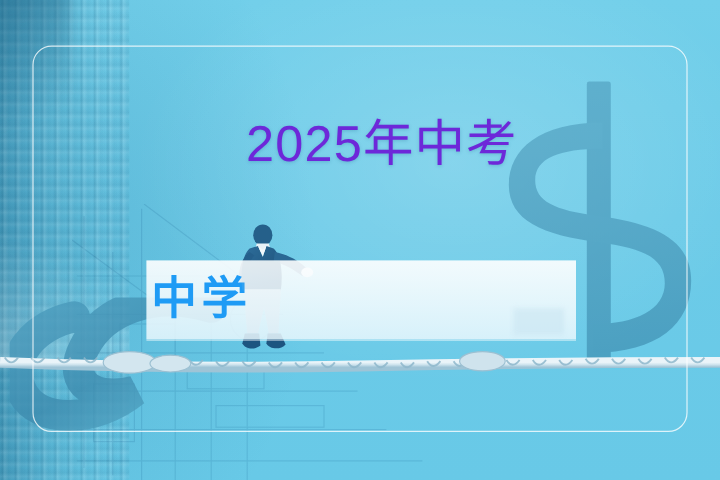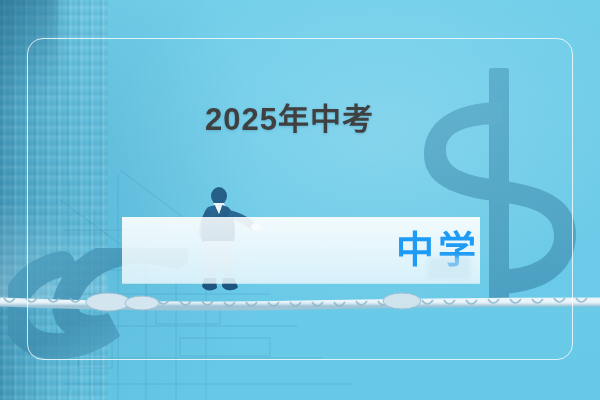--- a/index.html
+++ b/index.html
@@ -156,44 +156,44 @@
 
   
   .headline {
     position: absolute;
     left: 205px;
     top: 98px;
     width: 360px;
     z-index: 6;
   }
   .headline .line {
-    font-size: 31px;
+    font-size: 42px;
     line-height: 44px;
-    font-weight: 700;
-    color: #404040;
+    font-weight: 400;
+    color: #6d28d9;
     letter-spacing: 1px;
     white-space: nowrap;
     text-shadow: 0 1px 3px rgba(32,110,150,0.30);
   }
 
   
   .banner {
     position: absolute;
     left: 122px;
     top: 217px;
     width: 358px;
     height: 66px;
     background: linear-gradient(180deg,
         rgba(255,255,255,0.90) 0%,
         rgba(243,251,254,0.88) 55%,
         rgba(232,247,253,0.86) 100%);
     z-index: 5;
     display: flex;
     align-items: center;
-    justify-content: flex-end;
+    justify-content: flex-start;
     box-shadow: 0 1px 0 rgba(255,255,255,0.55);
   }
   .banner-text {
     font-size: 38px;
     font-weight: 700;
     color: #1E9BF5;
     letter-spacing: 4px;
     line-height: 1;
     text-indent: 4px;
   }

